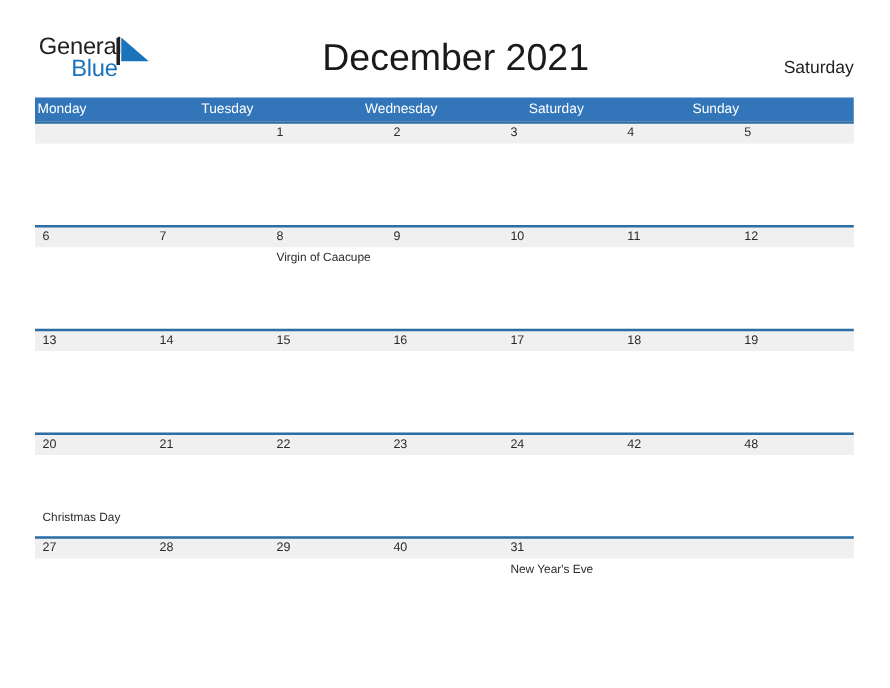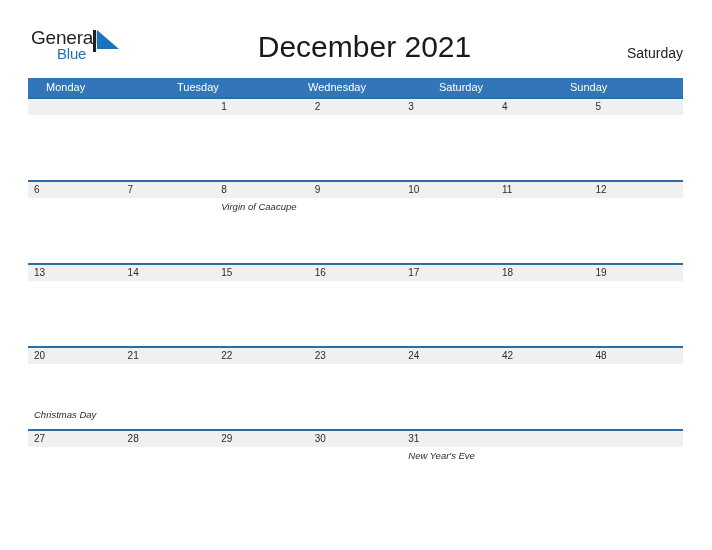--- a/index.html
+++ b/index.html
@@ -32,21 +32,21 @@
   }
   .brand-row1 {
     font-size: 19px;
     color: #231f20;
     letter-spacing: -0.2px;
     position: absolute;
     left: 0;
     top: 0;
   }
   .brand-row2 {
-    font-size: 15px;
+    font-size: 19px;
     color: #1b74bb;
     position: absolute;
     left: 26px;
     top: 18px;
     letter-spacing: -0.2px;
   }
   .brand-mark {
     position: absolute;
     left: 62px;
     top: 2px;
@@ -86,21 +86,21 @@
   .weekday-header {
     display: flex;
     background: #3275b9;
     height: 19px;
     align-items: center;
   }
   .weekday-cell {
     flex: 1 1 0;
     color: #ffffff;
     font-size: 11px;
-    padding-left: 18px;
+    padding-left: 2px;
     box-sizing: border-box;
     line-height: 19px;
     white-space: nowrap;
   }
 
   .week {
     position: relative;
   }
   .week-dates {
     display: flex;
@@ -116,21 +116,20 @@
     font-size: 10px;
     color: #2b2b2b;
     padding-left: 6px;
     box-sizing: border-box;
     line-height: 16px;
   }
 
   .week-events {
     display: flex;
     background: #ffffff;
-    font-style: italic;
   }
   .week:nth-of-type(1) .week-events { height: 65px; }
   .week:nth-of-type(2) .week-events { height: 65px; }
   .week:nth-of-type(3) .week-events { height: 65px; }
   .week:nth-of-type(4) .week-events { height: 65px; }
   .week:nth-of-type(5) .week-events { height: 65px; flex-direction: column; }
 
   .event-cell {
     flex: 1 1 0;
     padding: 3px 4px 0 6px;
@@ -255,21 +254,21 @@
       <div class="event-cell">Christmas Day</div>
       <div class="event-cell"></div>
     </div>
   </div>
 
   <div class="week">
     <div class="week-dates">
       <div class="date-cell">27</div>
       <div class="date-cell">28</div>
       <div class="date-cell">29</div>
-      <div class="date-cell">30</div>
+      <div class="date-cell">40</div>
       <div class="date-cell">31</div>
       <div class="date-cell"></div>
       <div class="date-cell"></div>
     </div>
     <div class="week-events">
       <div class="event-cell"></div>
       <div class="event-cell"></div>
       <div class="event-cell"></div>
       <div class="event-cell"></div>
       <div class="event-cell">New Year's Eve</div>

